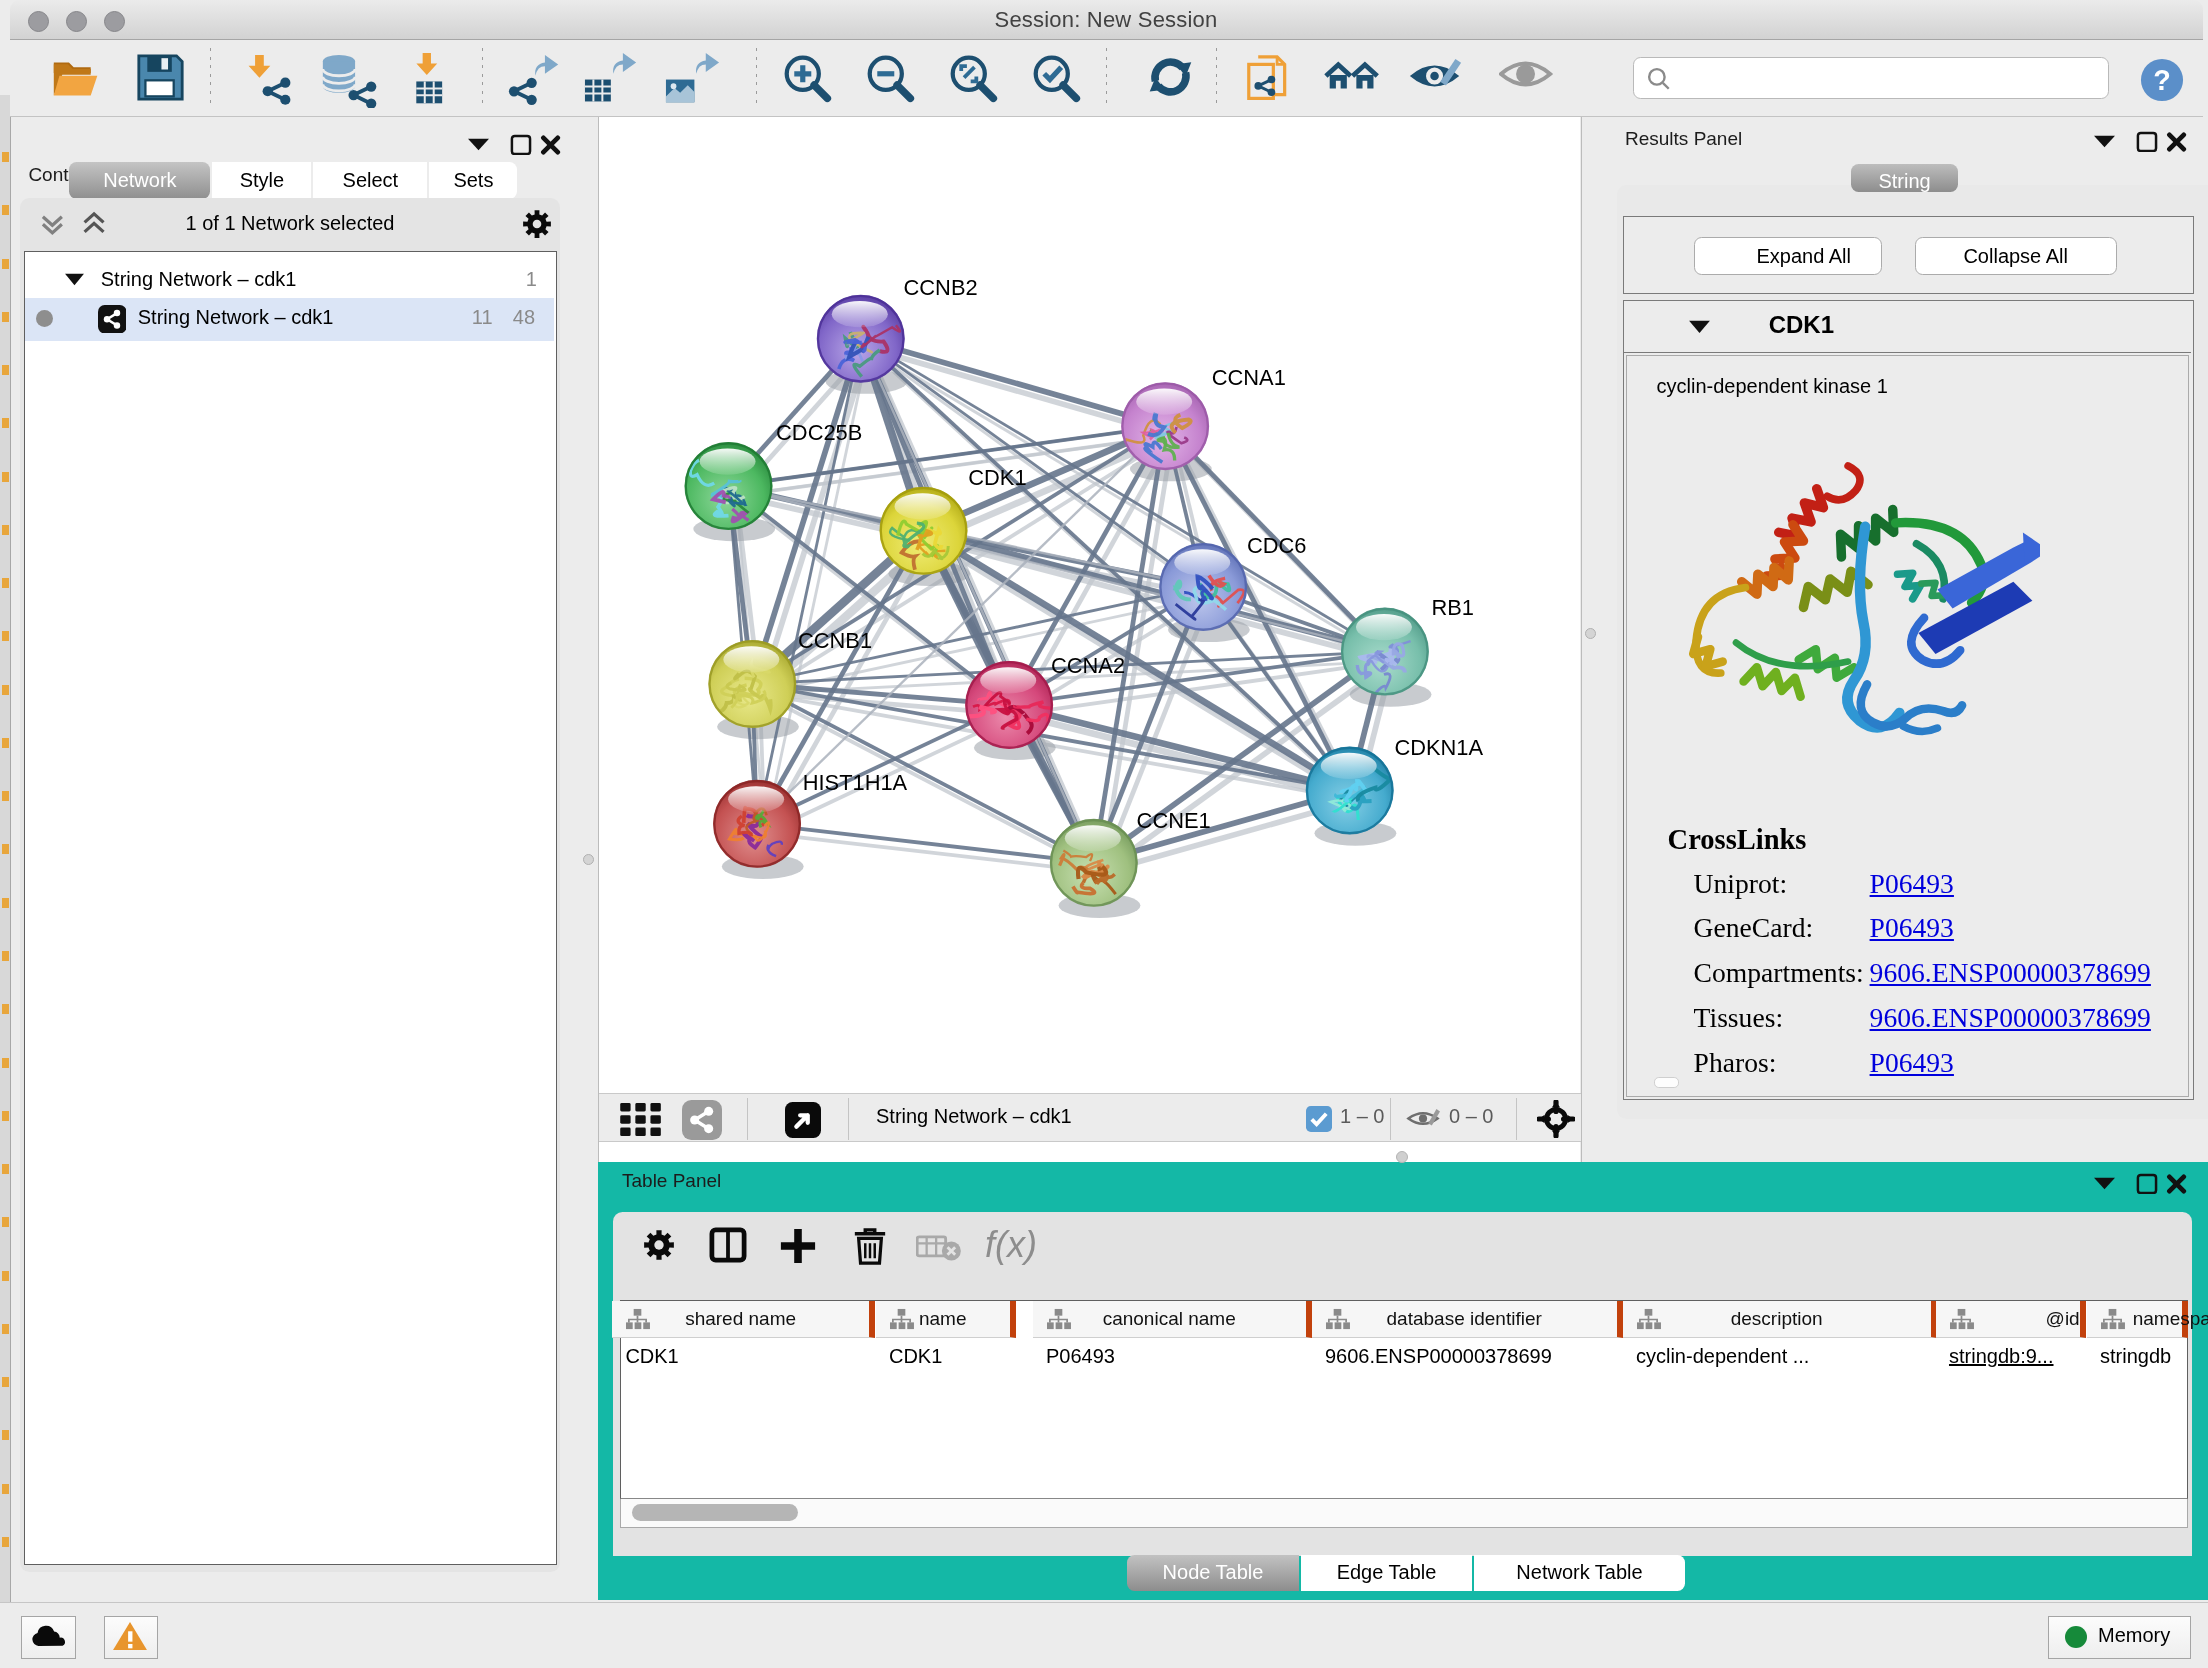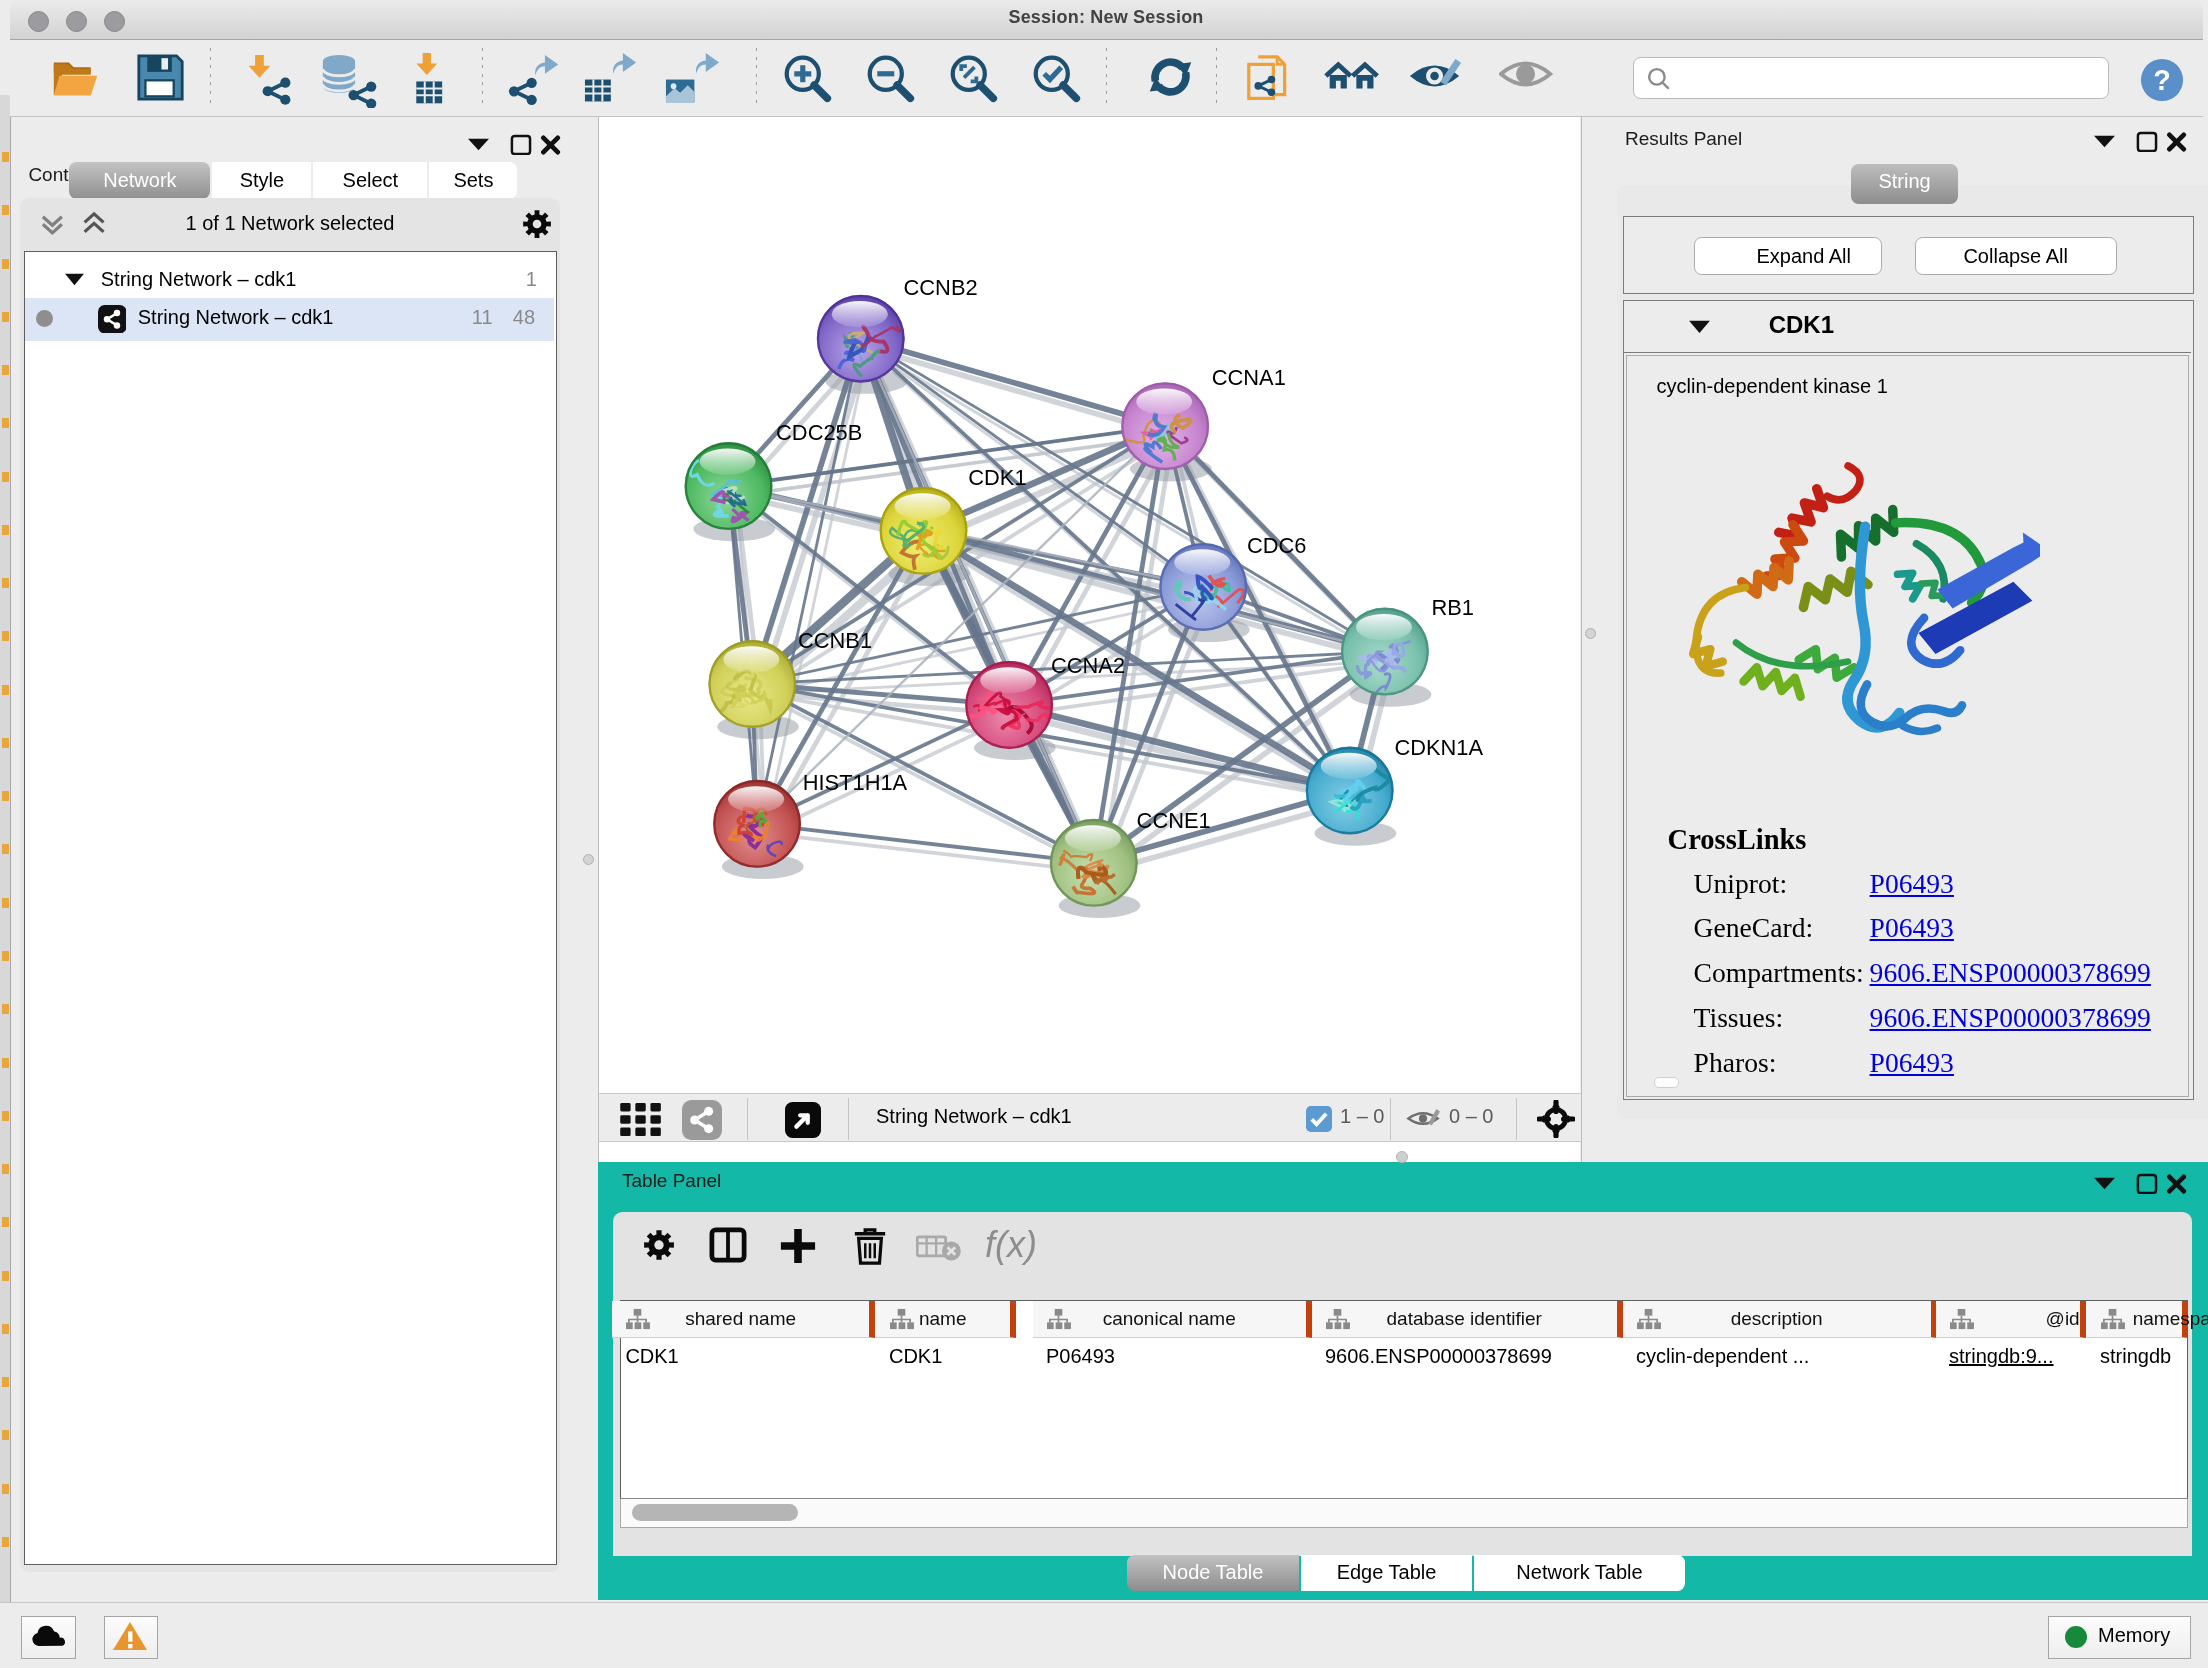--- a/index.html
+++ b/index.html
@@ -8,21 +8,21 @@
 #app { position:absolute; left:0; top:0; width:2208px; height:1668px; background:#ececec; }
 .abs { position:absolute; }
 
 
 #titlebar { left:9.5px; top:0; width:2193px; height:40px;
   background:linear-gradient(#ebebeb,#d2d2d2); border-bottom:1px solid #a5a5a5;
   border-radius:9.5px 9.5px 0 0; }
 .tl { position:absolute; top:10.5px; width:21px; height:21px; border-radius:50%;
   background:#9c9ca0; border:1px solid #86868a; }
 #title-text { position:absolute; top:6.7px; left:0; width:100%; text-align:center;
-  font-size:18px; color:#424242; font-weight:bold; letter-spacing:0.2px; }
+  font-size:22px; color:#424242; font-weight:normal; letter-spacing:0.2px; }
 
 
 #toolbar { left:9.5px; top:40px; width:2193px; height:77px; background:#ececec;
   border-bottom:1px solid #c3c3c3; }
 .tbi { position:absolute; top:13.3px; }
 .tsep { position:absolute; top:7.6px; width:1.9px; height:57px;
   background-image:repeating-linear-gradient(#9a9a9a 0 2.9px, transparent 2.9px 8.6px); }
 #searchbox { position:absolute; left:1623px; top:17px; width:476px; height:42px;
   background:#fff; border:1px solid #b9b9b9; border-radius:7.6px; }
 
@@ -47,21 +47,21 @@
   border-left:1px solid #bcbcbc; }
 #netbar { position:absolute; left:0px; top:976px; width:982px; height:49px;
   background:#ececec; border-top:1px solid #c9c9c9; border-bottom:1px solid #c9c9c9; }
 .nbsep { position:absolute; top:3.8px; width:1px; height:42px; background:#c4c4c4; }
 
 
 #rpanel { left:1581px; top:117px; width:628px; height:1045px; background:#ececec;
   border-left:1px solid #bcbcbc; }
 #stringpane { position:absolute; left:35px; top:68px; width:593px; height:934px;
   background:#e9e9e9; border-radius:9.5px 0 0 9.5px; }
-#stringtab { position:absolute; z-index:5; left:269px; top:47px; width:107px; height:40px;
+#stringtab { position:absolute; z-index:5; left:269px; top:47px; width:107px; height:28px;
   background:linear-gradient(#bdbdbd,#8d8d8d); border-radius:7.6px; color:#fff;
   font-size:20px; text-align:center; line-height:34px; }
 #rbox1 { position:absolute; left:5.7px; top:31px; width:571px; height:78px;
   border:1.9px solid #7a7a7a; background:#ececec; }
 .rbtn { position:absolute; top:20px; height:38px; background:#fff;
   border:1px solid #ababab; border-radius:7.6px; font-size:20px; text-align:center;
   line-height:36px; color:#000; }
 #rbox2 { position:absolute; left:5.7px; top:115px; width:571px; height:800px;
   border:1.9px solid #7a7a7a; background:#ececec; }
 #cdk1hdr { position:absolute; left:0; top:0; width:567px; height:52px;

